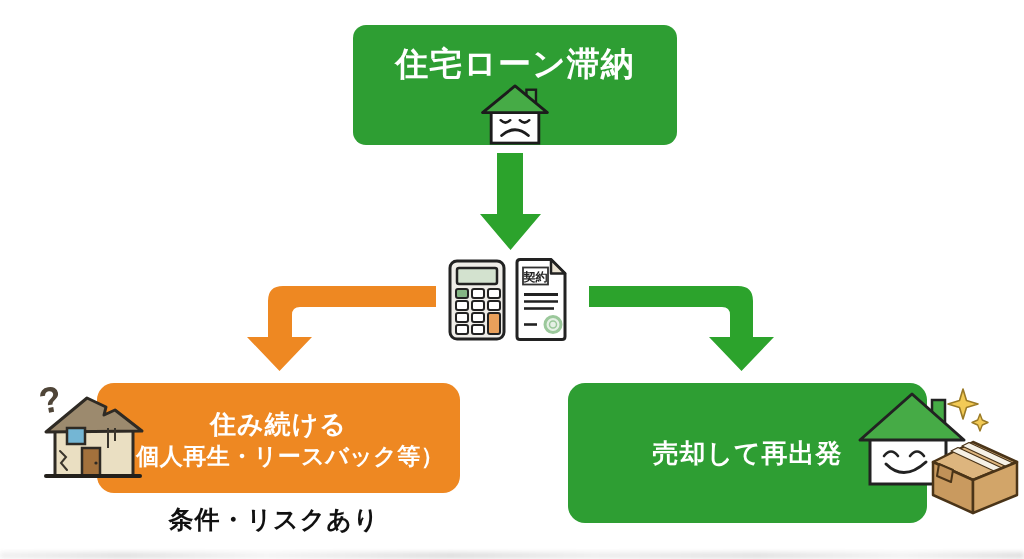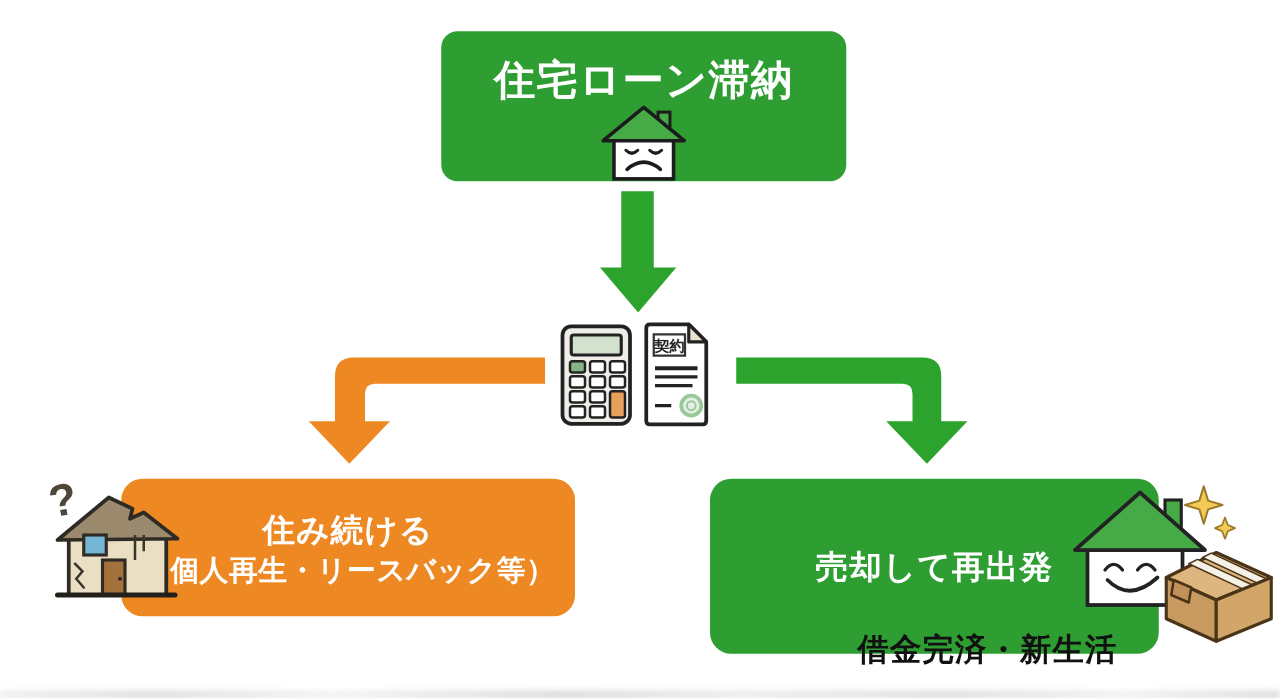--- a/index.html
+++ b/index.html
@@ -87,21 +87,21 @@
 
   <div class="box left-opt">
     <div class="box-title">住み続ける</div>
     <div class="box-sub">（個人再生・リースバック等）</div>
   </div>
 
   <div class="box right-opt">
     <div class="box-title">売却して再出発</div>
   </div>
 
-  <div class="caption cap-right">借金完済・新生活</div>
+  <div class="caption cap-left">条件・リスクあり</div>
 
   <svg class="old-house" viewBox="0 0 112 102">
     <text x="3" y="33" font-size="36" font-weight="800" fill="#4F4538" transform="rotate(-10 16 20)">?</text>
     <rect x="19" y="49" width="78" height="48" fill="#EADFC2" stroke="#2E2A24" stroke-width="3"></rect>
     <polygon points="51,19 70,28 68,36 79,31 106,52 10,53" fill="#9C8A6E" stroke="#2E2A24" stroke-width="3" stroke-linejoin="round"></polygon>
     <rect x="31" y="49" width="18" height="16" fill="#74B6D4" stroke="#2E2A24" stroke-width="2.5"></rect>
     <rect x="46" y="69" width="18" height="28" fill="#A3713C" stroke="#2E2A24" stroke-width="2.5"></rect>
     <circle cx="60" cy="84" r="1.6" fill="#2E2A24"></circle>
     <polyline points="24,72 30,78 25,84 31,91" fill="none" stroke="#3A352C" stroke-width="2" stroke-linecap="round"></polyline>
     <line x1="72" y1="49" x2="72" y2="69" stroke="#3A352C" stroke-width="2"></line>

